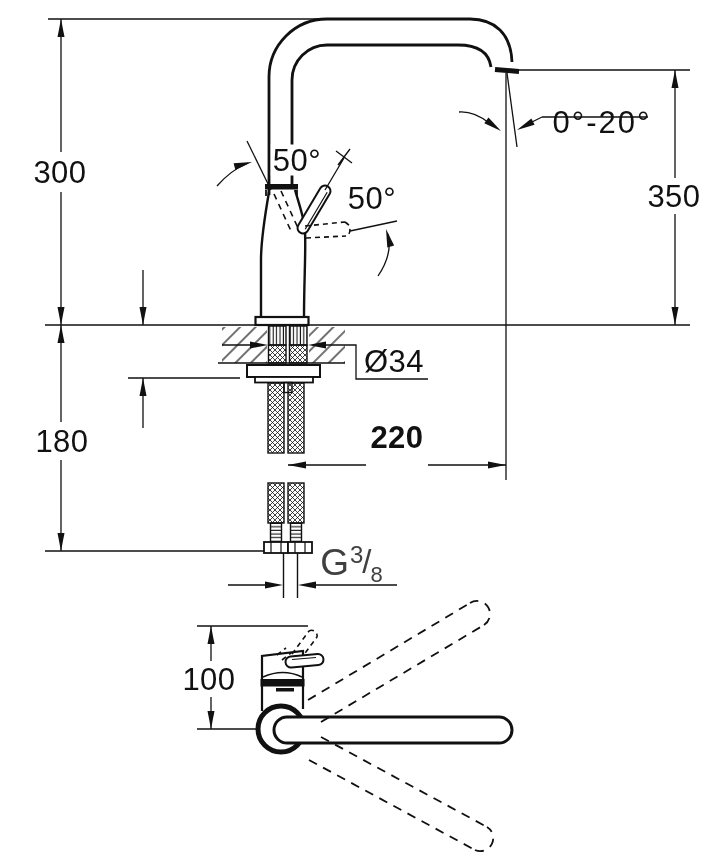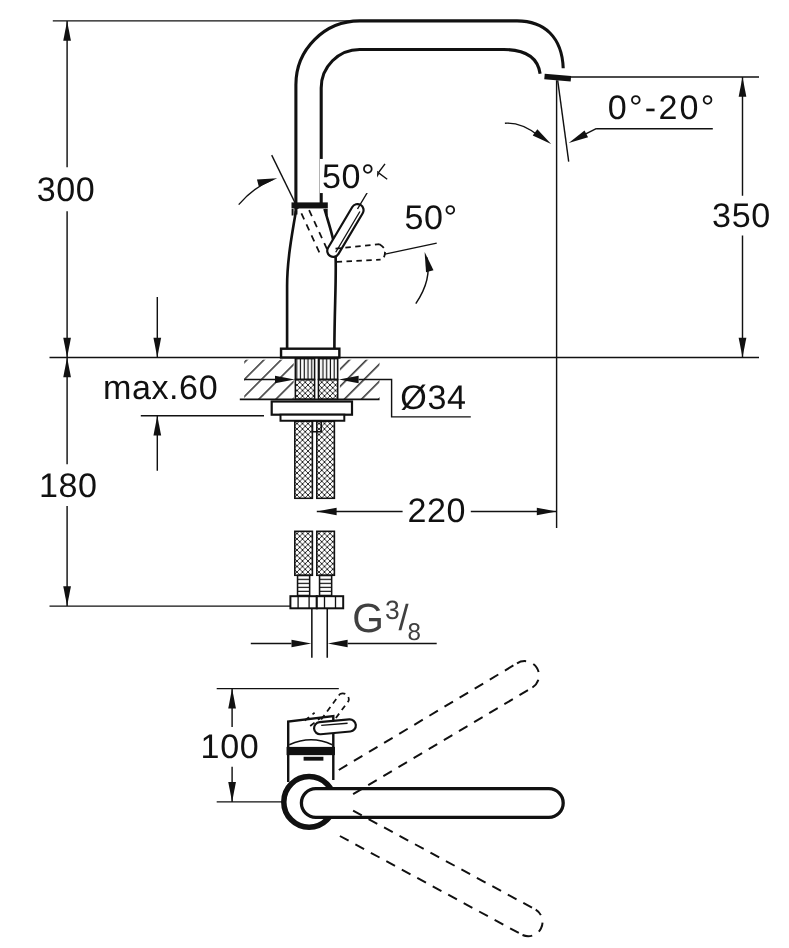--- a/index.html
+++ b/index.html
@@ -1,22 +1,22 @@
 <!DOCTYPE html>
 <html><head>
 <meta charset="utf-8">
 <style>
   html,body{margin:0;padding:0;background:#fff;}
   #stage{position:relative;width:717px;height:862px;background:#fff;overflow:hidden;
          font-family:"Liberation Sans", sans-serif;}
   #stage svg{position:absolute;left:0;top:0;}
   .dim-label{position:absolute;transform:translate(-50%,-50%);font-size:31px;color:#111;
              white-space:nowrap;line-height:1;letter-spacing:0.5px;}
-  .dim-label.masked{background:#fff;padding:0 2px;margin-left:20px;}
-  .dim-label.spaced{letter-spacing:2px;}
+  .dim-label.masked{background:#fff;padding:0 2px;}
+  .dim-label.spaced{letter-spacing:2px;margin-top:24px;}
   .thread-label{position:absolute;transform:translate(-50%,-50%);color:#404040;white-space:nowrap;line-height:1;}
   .thread-label .g{font-size:37px;}
   .thread-label .num{font-size:24px;position:relative;top:-12px;left:1px;}
   .thread-label .slash{font-size:33px;position:relative;top:-2px;}
   .thread-label .den{font-size:22px;position:relative;top:7px;left:-1px;}
 </style>
 </head>
 <body>
 
 <div id="stage">
@@ -202,23 +202,22 @@
       <polygon points="517,130 531.4,118.6 534.6,124.8" fill="#111" stroke="none"></polygon>
       <path d="M459,112 Q474,111 489,123"></path>
       <polygon points="501,131 484.3,123.2 488.5,117.6" fill="#111" stroke="none"></polygon>
     </g>
   </g>
 </svg>
 
 <div class="dim-label" style="left:60px;top:172px;">300</div>
 <div class="dim-label" style="left:62px;top:441px;">180</div>
 <div class="dim-label" style="left:674px;top:196px;">350</div>
-<div class="dim-label" style="left:146px;top:352px;">max.60</div>
 <div class="dim-label" style="left:394px;top:361px;">Ø34</div>
-<div class="dim-label" style="left:397px;top:464px;">220</div>
+<div class="dim-label" style="left:397px;top:437px;font-weight:bold;">220</div>
 <div class="dim-label masked" style="left:297px;top:160px;">50°</div>
 <div class="dim-label masked" style="left:372px;top:198px;">50°</div>
 <div class="dim-label spaced" style="left:602px;top:98px;">0°-20°</div>
 <div class="dim-label" style="left:209px;top:679px;">100</div>
 
 <div class="thread-label" style="left:352px;top:562px;">
   <span class="g">G</span><span class="num">3</span><span class="slash">/</span><span class="den">8</span>
 </div>
 
 </div>

